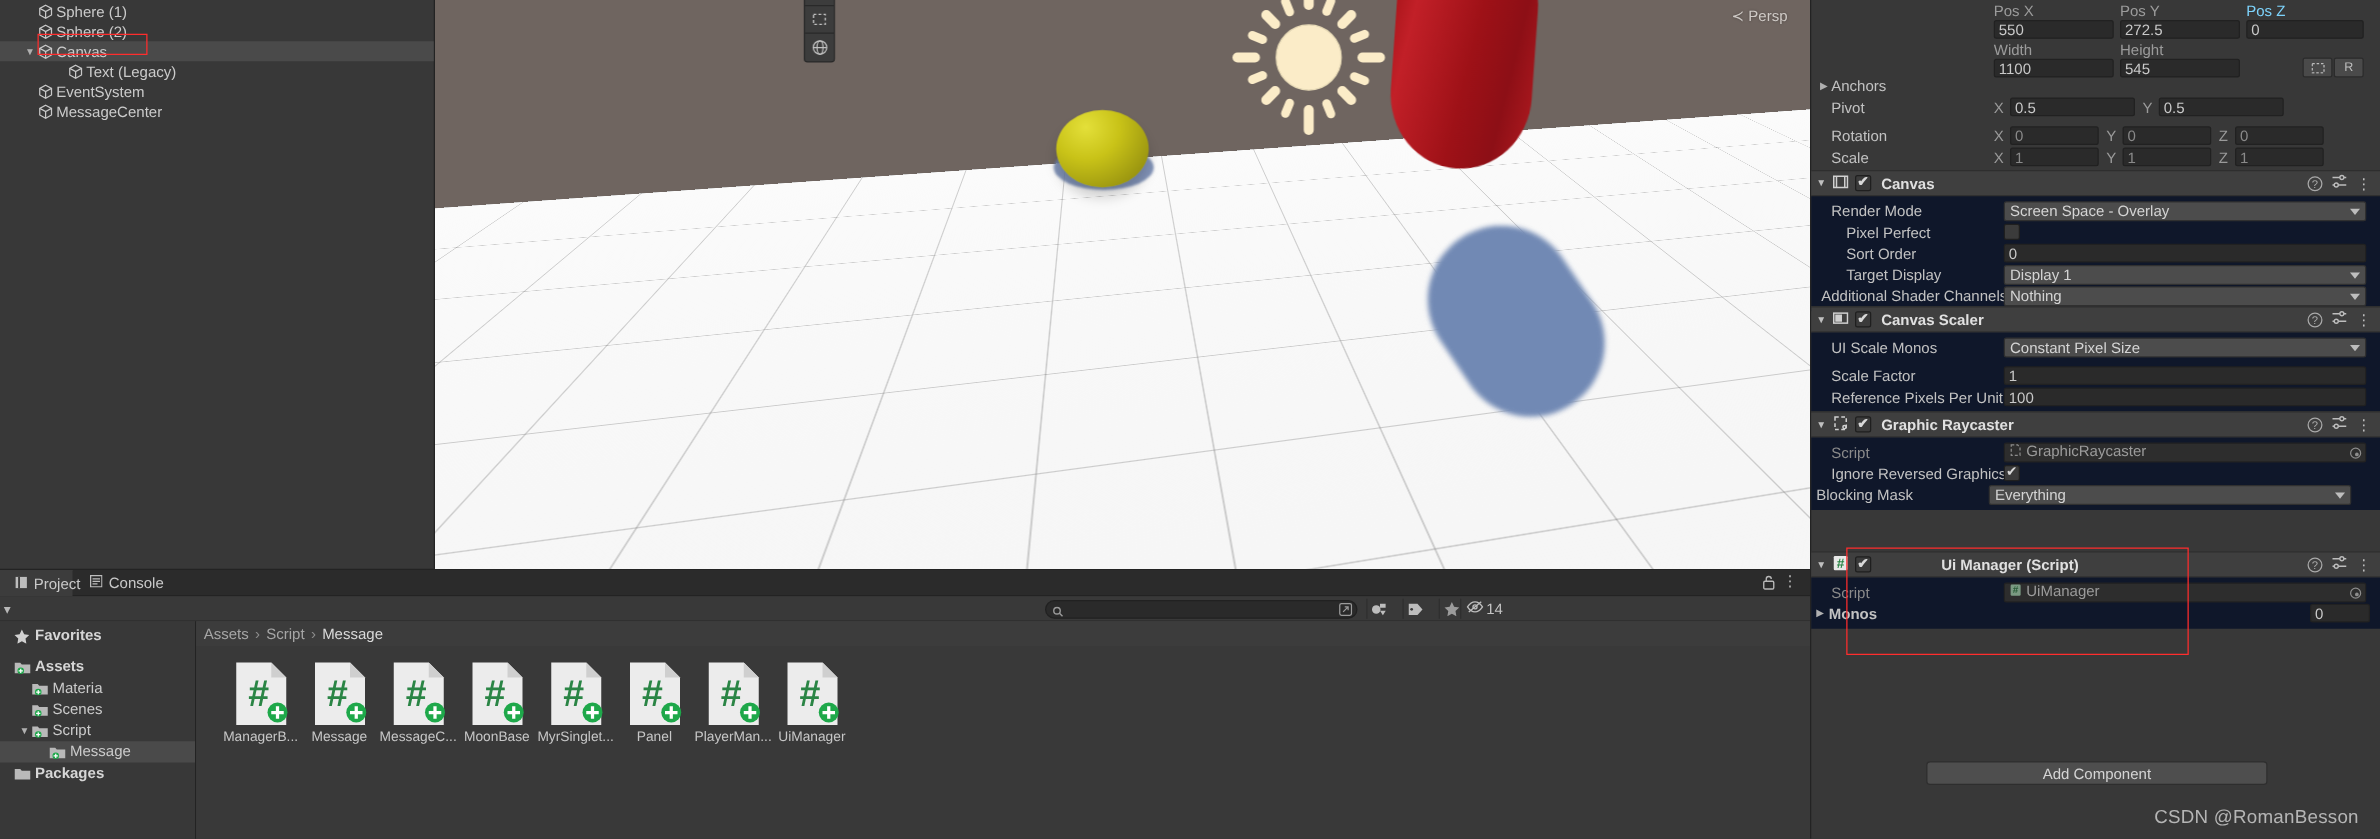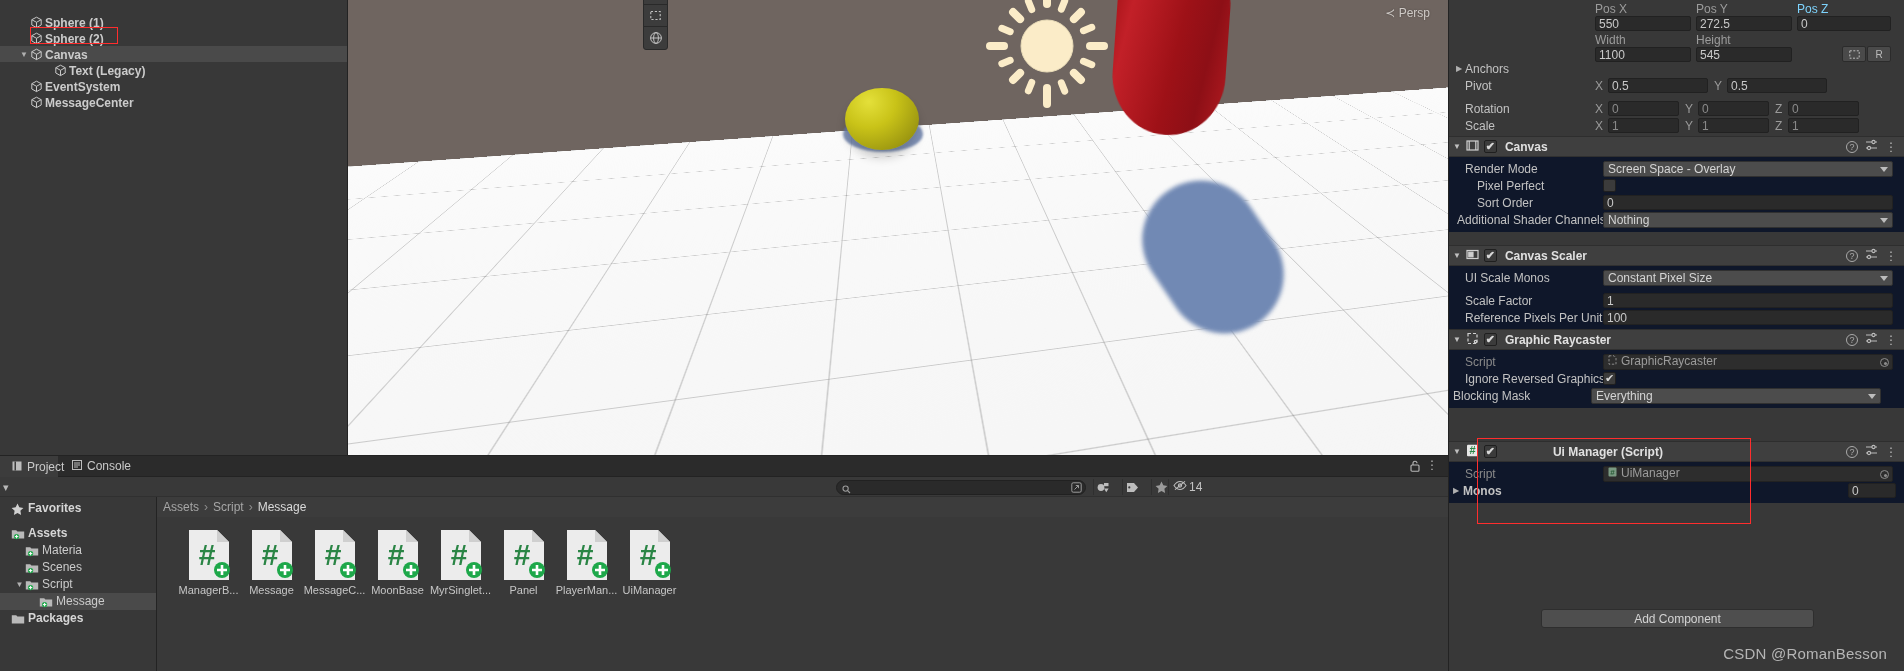--- a/index.html
+++ b/index.html
@@ -248,21 +248,21 @@
     position: absolute; right: 17px; bottom: 9px;
     font-size: 15px; color: #b5b5b5; letter-spacing: .2px;
   }
 </style>
 </head>
 <body>
 
 <div id="root">
 
   <div id="hierarchy">
-    <div id="hier-rows" style="padding-top:14px;font-weight:bold;">
+    <div id="hier-rows" style="padding-top:1px;">
         <div class="h-row"><span style="display:inline-block;width:18px;"></span><span class="h-foldout"></span><span class="cube-ico"><svg width="13" height="13" viewBox="0 0 13 13" fill="none" stroke="#c8c8c8" stroke-width="1">
               <path d="M6.5 1.2 L11.2 3.7 L11.2 9 L6.5 11.6 L1.8 9 L1.8 3.7 Z"></path>
               <path d="M1.8 3.7 L6.5 6.3 L11.2 3.7 M6.5 6.3 L6.5 11.6"></path>
             </svg></span><span class="h-label">Sphere (1)</span></div>
         <div class="h-row"><span style="display:inline-block;width:18px;"></span><span class="h-foldout"></span><span class="cube-ico"><svg width="13" height="13" viewBox="0 0 13 13" fill="none" stroke="#c8c8c8" stroke-width="1">
               <path d="M6.5 1.2 L11.2 3.7 L11.2 9 L6.5 11.6 L1.8 9 L1.8 3.7 Z"></path>
               <path d="M1.8 3.7 L6.5 6.3 L11.2 3.7 M6.5 6.3 L6.5 11.6"></path>
             </svg></span><span class="h-label">Sphere (2)</span></div>
         <div class="h-row sel"><span style="display:inline-block;width:18px;"></span><span class="h-foldout">▼</span><span class="cube-ico"><svg width="13" height="13" viewBox="0 0 13 13" fill="none" stroke="#c8c8c8" stroke-width="1">
               <path d="M6.5 1.2 L11.2 3.7 L11.2 9 L6.5 11.6 L1.8 9 L1.8 3.7 Z"></path>
@@ -665,20 +665,27 @@
         </div>
         <div class="row">
           <span class="rlabel" style="margin-left:24px;width:126px;">Pixel Perfect</span>
           <span class="checkbox"></span>
         </div>
         <div class="row">
           <span class="rlabel" style="margin-left:24px;width:126px;">Sort Order</span>
           <span class="numfield" style="width:290px;">0</span>
         </div>
         <div class="row">
+          <span class="rlabel" style="margin-left:24px;width:126px;">Target Display</span>
+          <span class="dropdown" style="width:290px;">
+            <span>Display 1</span>
+            <span class="caret"></span>
+          </span>
+        </div>
+        <div class="row">
           <span class="rlabel" style="margin-left:4px;width:146px;">Additional Shader Channels</span>
           <span class="dropdown" style="width:290px;">
             <span>Nothing</span>
             <span class="caret"></span>
           </span>
         </div>
       </div>
     </div>
 
     <div style="position:absolute;left:0;top:245px;right:0;">

